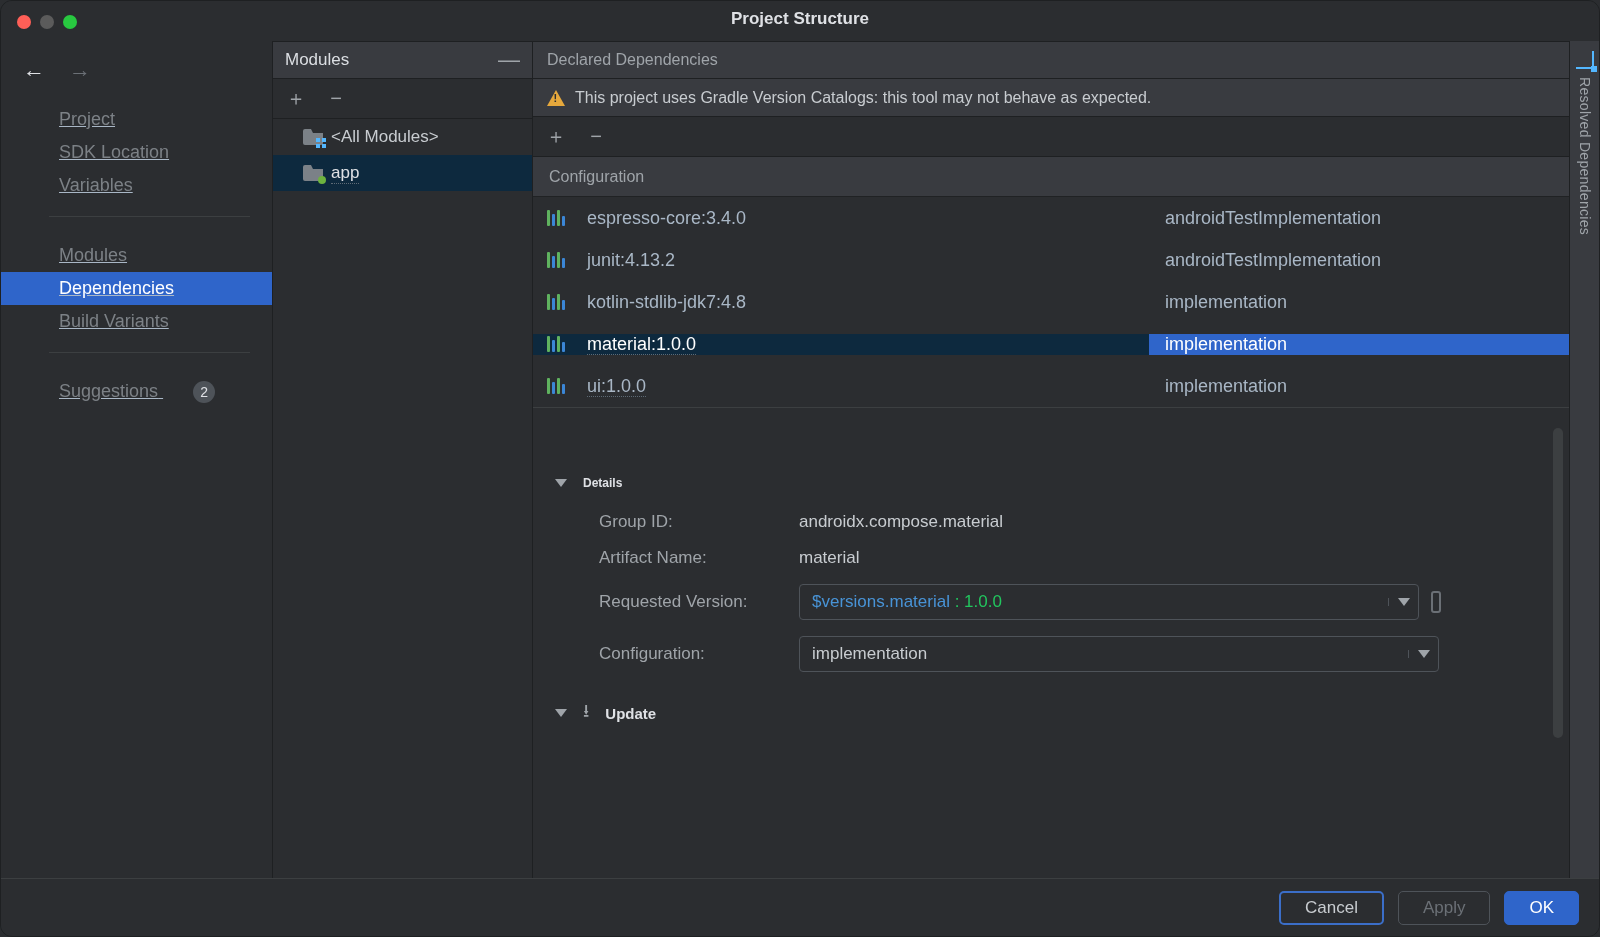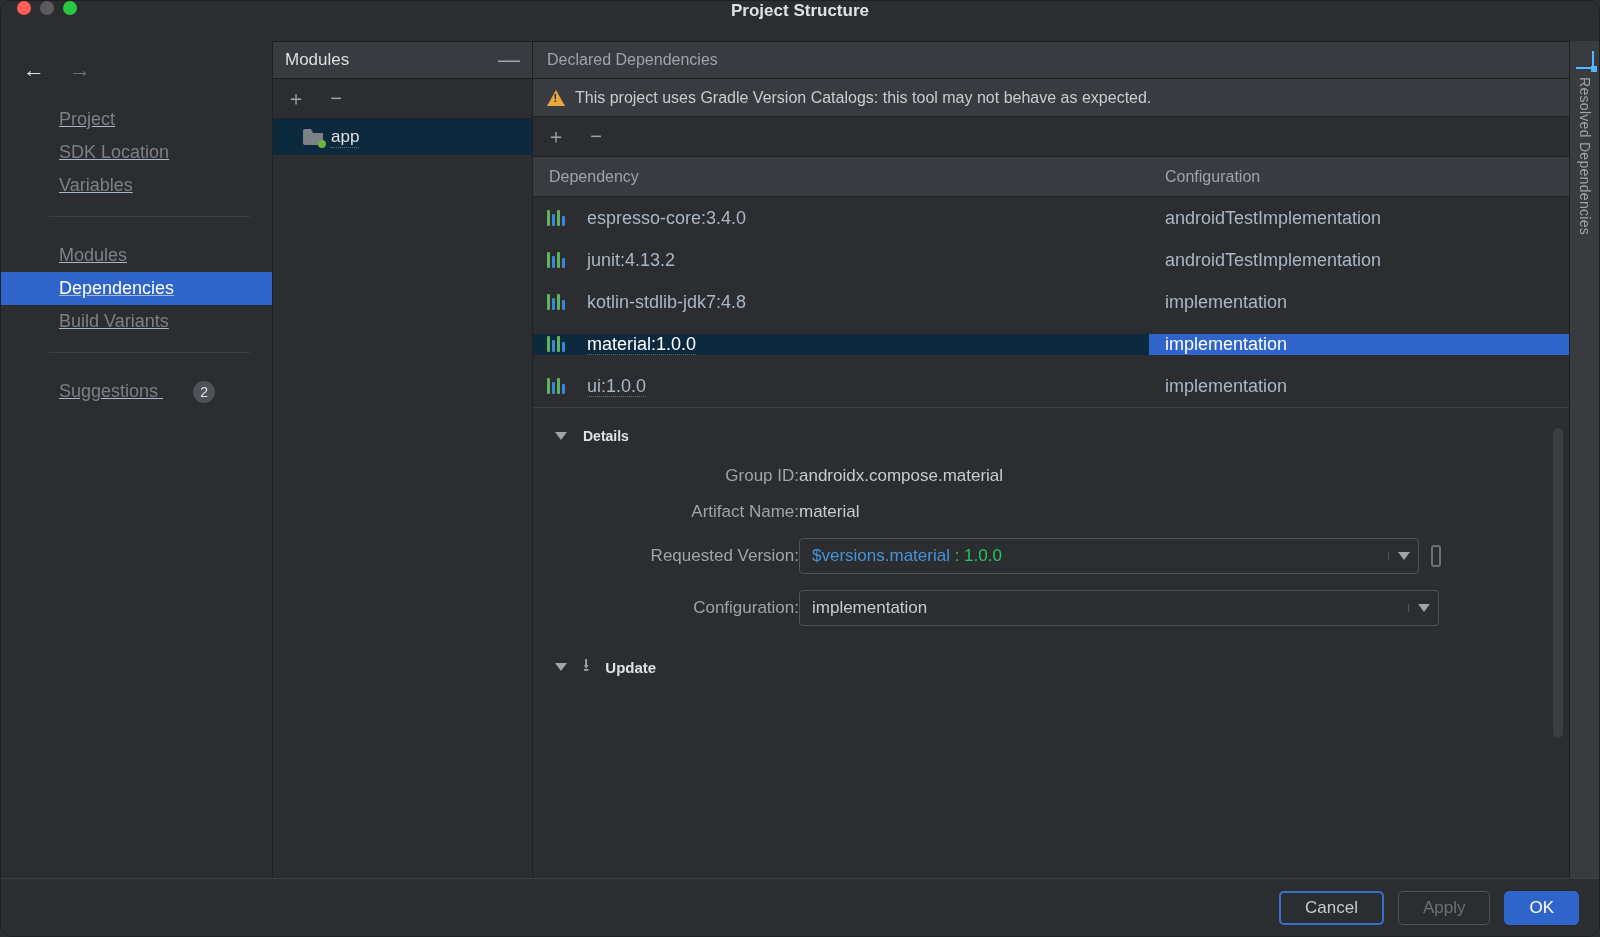--- a/index.html
+++ b/index.html
@@ -19,22 +19,22 @@
     flex-direction: column;
     border-radius: 12px;
     overflow: hidden;
     border: 1px solid #1e2022;
   }
 
   
   .titlebar {
     height: 40px;
     display: flex;
-    align-items: flex-start;
-    padding: 0 16px;
+    align-items: flex-end;
+    padding: 12px 16px;
     background: #2B2D30;
     position: relative;
   }
   .traffic {
     display: flex; gap: 9px; align-items: center;
   }
   .traffic .dot {
     width: 14px; height: 14px; border-radius: 50%;
   }
   .tr-close  { background: #ff5f57; }
@@ -293,36 +293,37 @@
     right: 6px; top: 20px;
     width: 10px; height: 310px;
     background: #3c3f41;
     border-radius: 5px;
   }
   .section-head {
     display: flex; align-items: center;
     gap: 16px;
     color: #dfe1e5;
     font-weight: 600;
-    font-size: 14px;
+    font-size: 12px;
     padding: 8px 0 14px 4px;
+    margin-top: 48px;
   }
   .tri-down {
     width: 0; height: 0;
     border-left: 6px solid transparent;
     border-right: 6px solid transparent;
     border-top: 8px solid #9fa4a9;
   }
   .kv {
     display: flex; align-items: center;
     padding: 8px 0 8px 48px;
     font-size: 17px;
     color: #9fa4a9;
   }
-  .kv .k { width: 200px; text-align: right; }
+  .kv .k { width: 200px; }
   .kv .v { color: #c8ccd0; }
   .combo {
     display: flex;
     align-items: center;
     height: 36px;
     background: #2B2D30;
     border: 1px solid #4e5359;
     border-radius: 4px;
     min-width: 620px;
     position: relative;
@@ -458,40 +459,45 @@
 
     <div class="modules">
       <div class="panel-header">
         <span>Modules</span>
         <span class="collapse">—</span>
       </div>
       <div class="panel-tools">
         <span class="tool-plus">＋</span>
         <span class="tool-minus">−</span>
       </div>
+      <div class="module-item">
+        <span class="folder-icon">
+            <span class="small-grid"></span>
+          </span>
+        <span>&lt;All Modules&gt;</span>
+      </div>
       <div class="module-item selected">
         <span class="folder-icon">
             <span class="green-dot"></span>
           </span>
         <span class="app-name-underline">app</span>
       </div>
     </div>
 
     <div class="main">
       <div class="decl-header">Declared Dependencies</div>
       <div class="warn-bar">
         <span class="warn-icon"></span>
         <span>This project uses Gradle Version Catalogs: this tool may not behave as expected.</span>
       </div>
       <div class="dep-tools">
         <span class="tool-plus">＋</span>
         <span class="tool-minus">−</span>
       </div>
       <div class="table-head">
-        <div class="col-dep">Dependency</div>
         <div class="col-conf">Configuration</div>
       </div>
 
       <div class="dep-list">
         <div class="dep-row">
           <div class="dep-cell">
               <span class="lib-icon">
                 <span></span>
                 <span></span>
                 <span></span>

